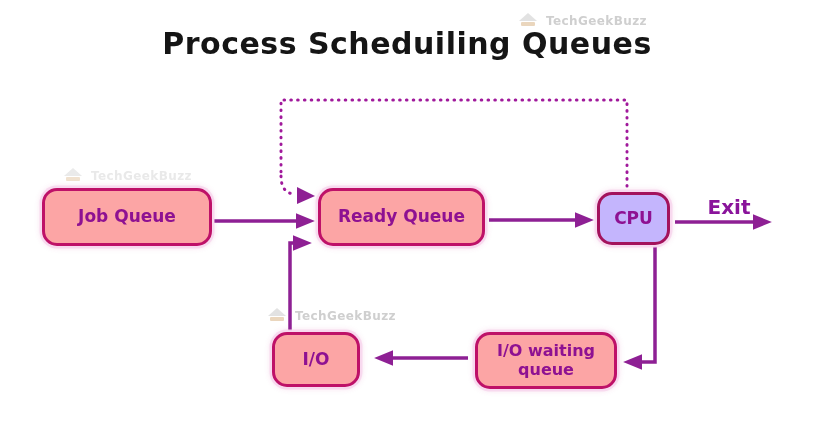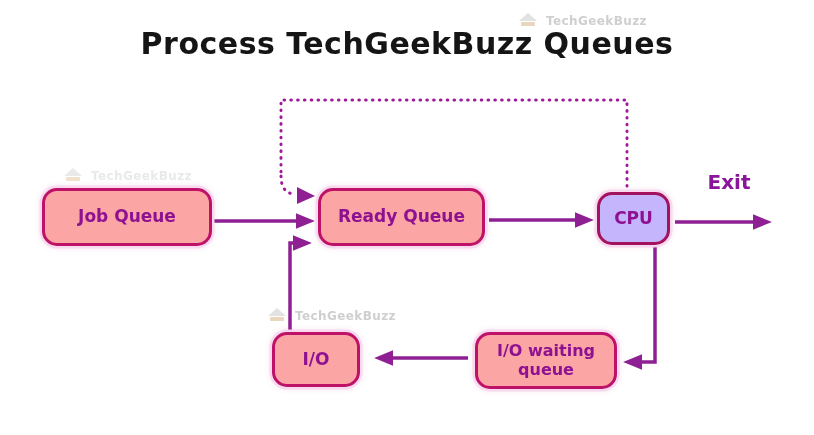--- a/index.html
+++ b/index.html
@@ -18,21 +18,21 @@
     color:#8e1192;font-weight:700;font-size:17px;text-align:center;line-height:1.15;
     box-shadow:0 0 0 2.5px rgba(248,216,238,.95),0 0 7px rgba(205,60,150,.30);
     z-index:2;box-sizing:border-box;padding:2px 6px;
   }
   .node-job{left:42px;top:188px;width:170px;height:58px;}
   .node-ready{left:318px;top:188px;width:167px;height:58px;}
   .node-cpu{left:597px;top:192px;width:73px;height:53px;background:#c4b5fd;border-color:#a3125c;}
   .node-iow{left:475px;top:332px;width:142px;height:57px;font-size:16px;align-items:center;}
   .node-io{left:272px;top:332px;width:88px;height:55px;}
   .exit-label{
-    position:absolute;left:698px;top:170px;width:62px;text-align:center;
+    position:absolute;left:698px;top:195px;width:62px;text-align:center;
     font-size:20px;font-weight:800;color:#8a149b;z-index:2;
   }
   .wm{position:absolute;display:flex;align-items:center;gap:7px;z-index:0;}
   .wm-text{font-size:12px;font-weight:700;color:#cfcfcf;letter-spacing:.4px;}
   .wm-logo{position:relative;width:22px;height:16px;opacity:.75;}
   .wm-logo .cap{position:absolute;left:2px;top:0;width:0;height:0;
     border-left:9px solid transparent;border-right:9px solid transparent;
     border-bottom:8px solid #d9d9d9;}
   .wm-logo .base{position:absolute;left:4px;top:9px;width:14px;height:4px;
     background:#e4c9a8;border-radius:1px;}
@@ -60,21 +60,21 @@
     <span class="wm-text" style="color:#e2e2e2">TechGeekBuzz</span>
   </div>
   <div class="wm wm-mid">
     <span class="wm-logo">
         <span class="cap"></span>
         <span class="base"></span>
       </span>
     <span class="wm-text">TechGeekBuzz</span>
   </div>
 
-  <div class="title">Process TechGeekBuzz Queues</div>
+  <div class="title">Process Scheduiling Queues</div>
 
   <svg class="arrows" width="814" height="435" viewBox="0 0 814 435">
     <defs>
       <marker id="ah" markerWidth="6.5" markerHeight="5.5" refX="0.4" refY="2.25" orient="auto">
         <path d="M0,0 L5.5,2.25 L0,4.5 Z" fill="#8e2094"></path>
       </marker>
     </defs>
 
     <path d="M214,221 H297" stroke="#8e2094" stroke-width="3.5" fill="none" marker-end="url(#ah)"></path>
 

